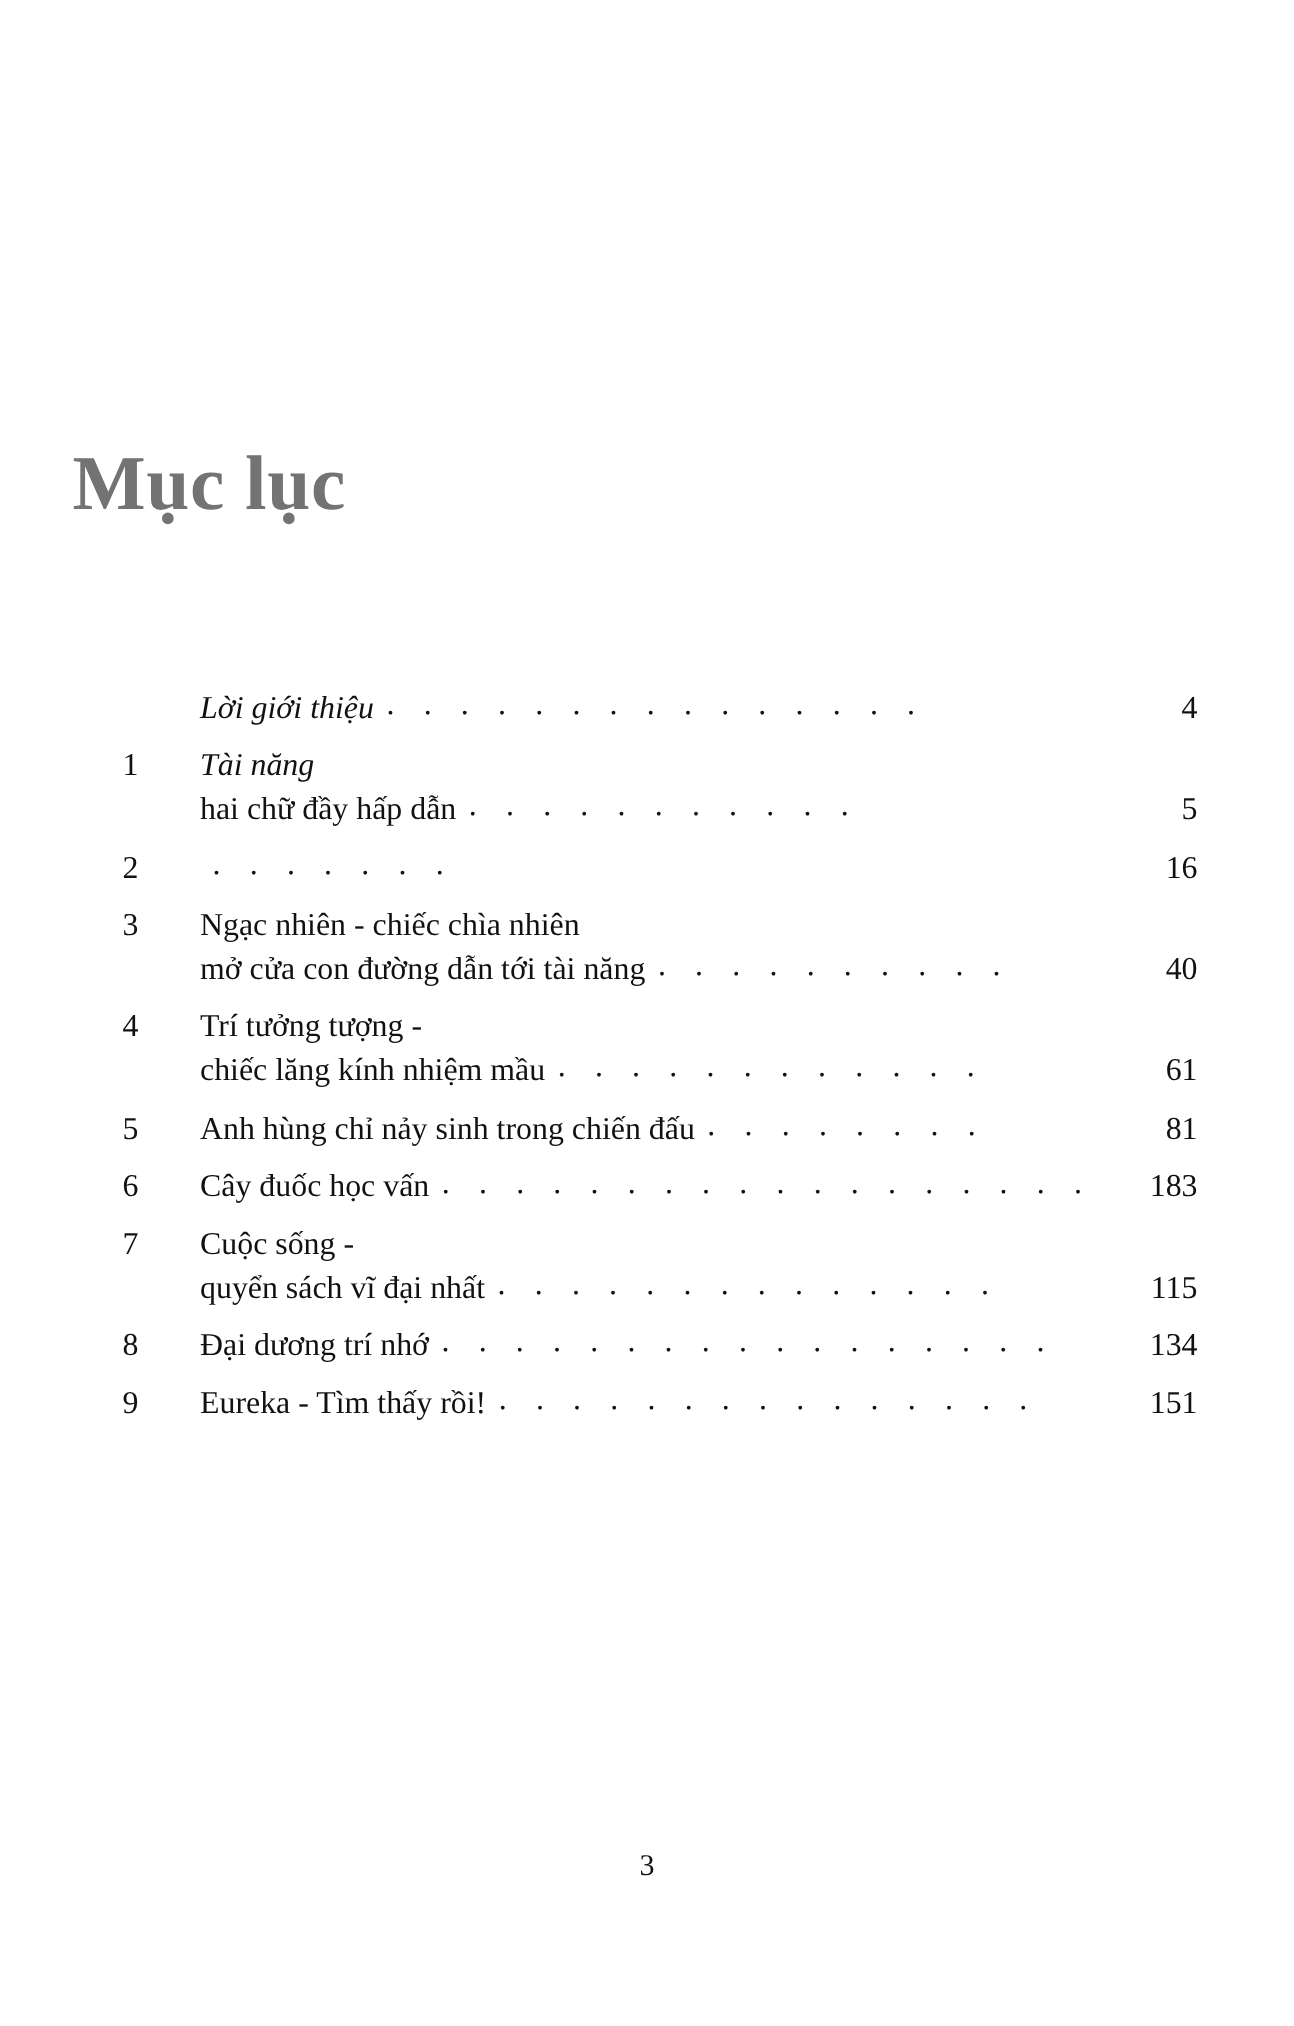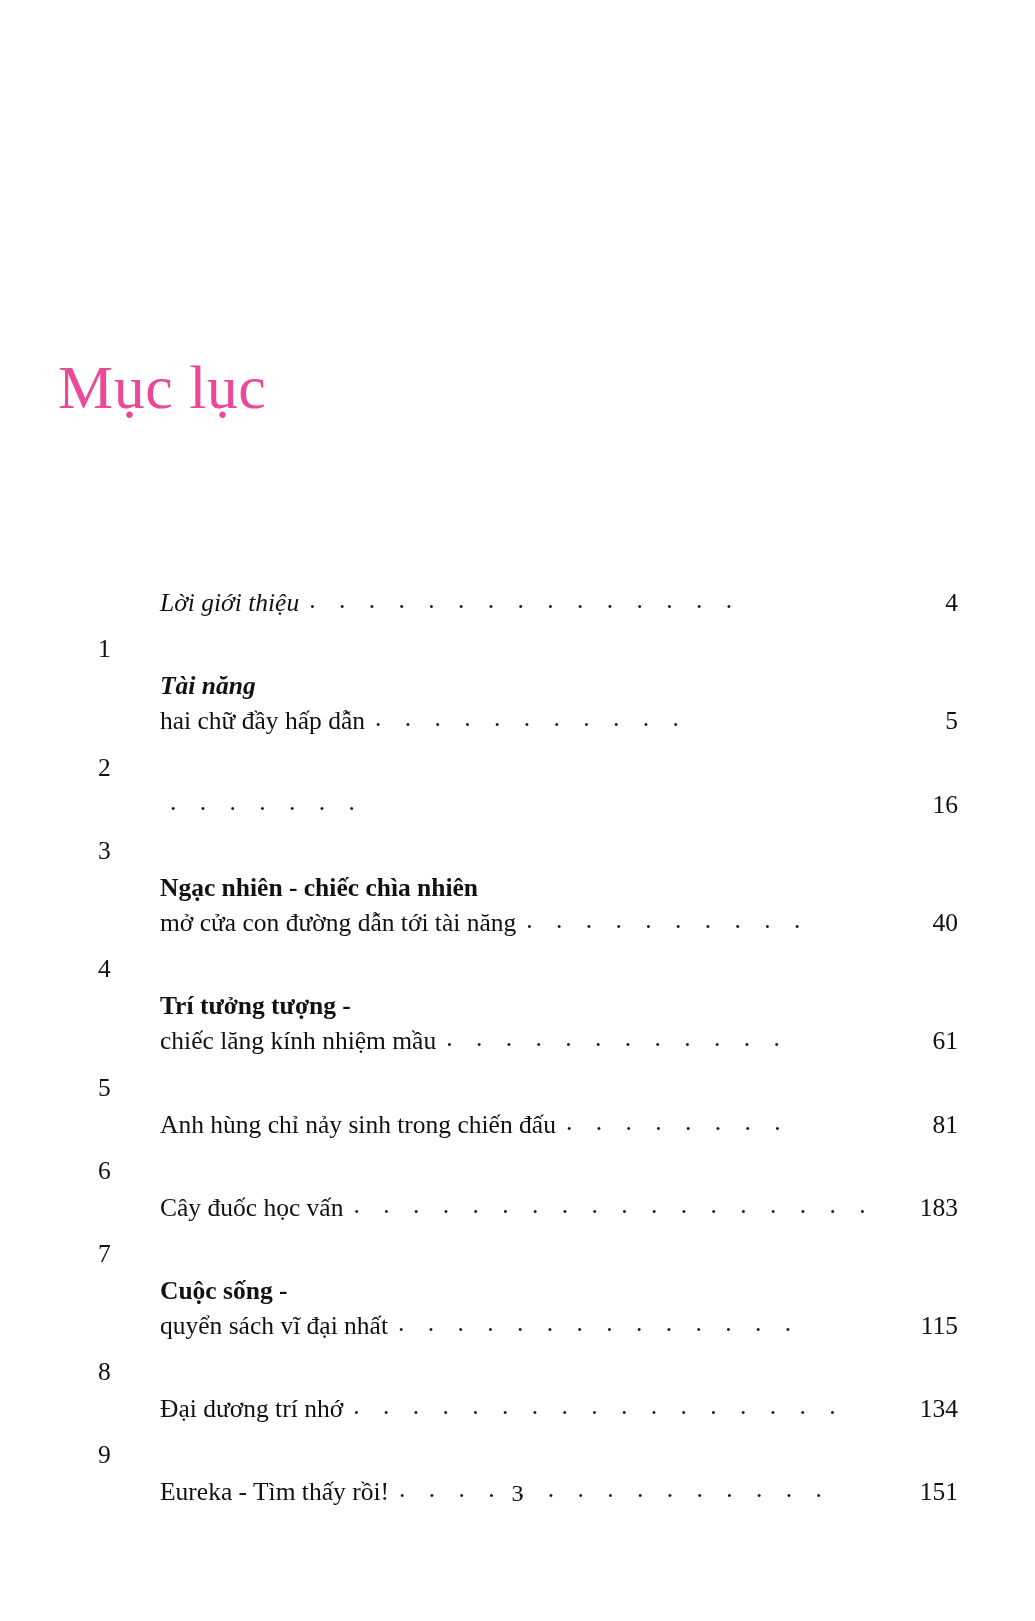--- a/index.html
+++ b/index.html
@@ -14,23 +14,23 @@
     background: #ffffff;
     font-family: "Liberation Serif", serif;
     color: #111111;
     overflow: hidden;
   }
   .toc-title {
     position: absolute;
     left: 58px;
     top: 352px;
     font-size: 62px;
-    font-weight: normal;
+    font-weight: bold;
     letter-spacing: 0.5px;
-    color: #ec4899;
+    color: #737373;
     font-family: "Liberation Serif", serif;
   }
   .toc-list {
     position: absolute;
     left: 98px;
     top: 548px;
     width: 860px;
   }
   .toc-entry {
     display: flex;
@@ -41,21 +41,20 @@
   }
   .toc-num {
     width: 62px;
     flex: 0 0 62px;
     text-align: left;
     font-size: 25.5px;
   }
   .toc-body {
     flex: 1 1 auto;
     min-width: 0;
-    margin-top: 37px;
   }
   .toc-row {
     display: flex;
     align-items: baseline;
     width: 100%;
   }
   .toc-label {
     white-space: nowrap;
   }
   .toc-label.italic {
@@ -75,21 +74,20 @@
   .toc-page {
     flex: 0 0 auto;
     text-align: right;
     min-width: 62px;
     white-space: nowrap;
   }
   .line2 {
     display: flex;
     align-items: flex-end;
     width: 100%;
-    font-weight: bold;
   }
   .folio {
     position: absolute;
     left: 0;
     right: 0;
     top: 1480px;
     text-align: center;
     font-size: 24px;
     color: #111111;
   }

